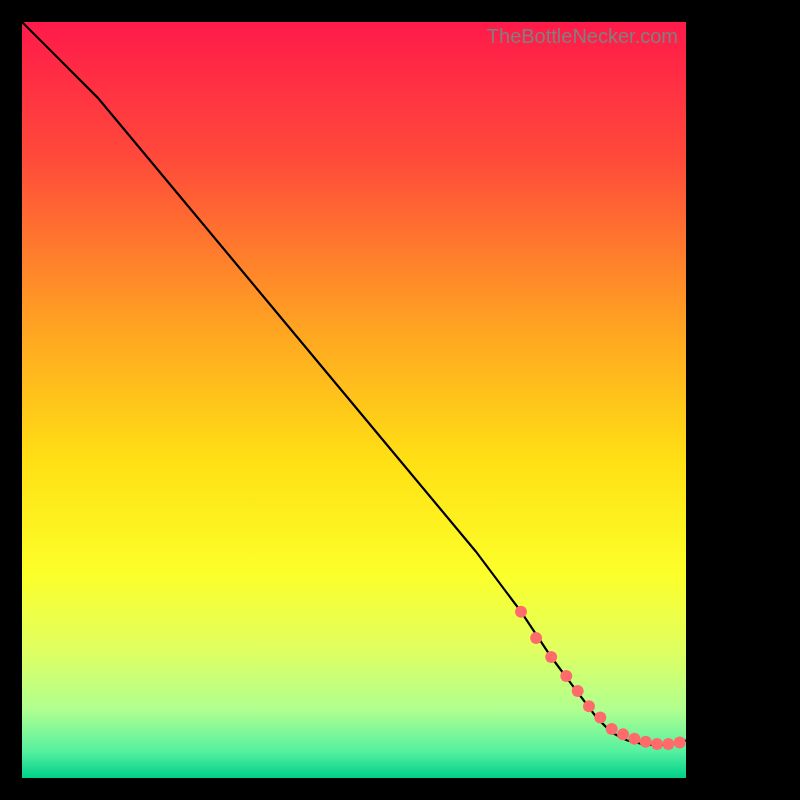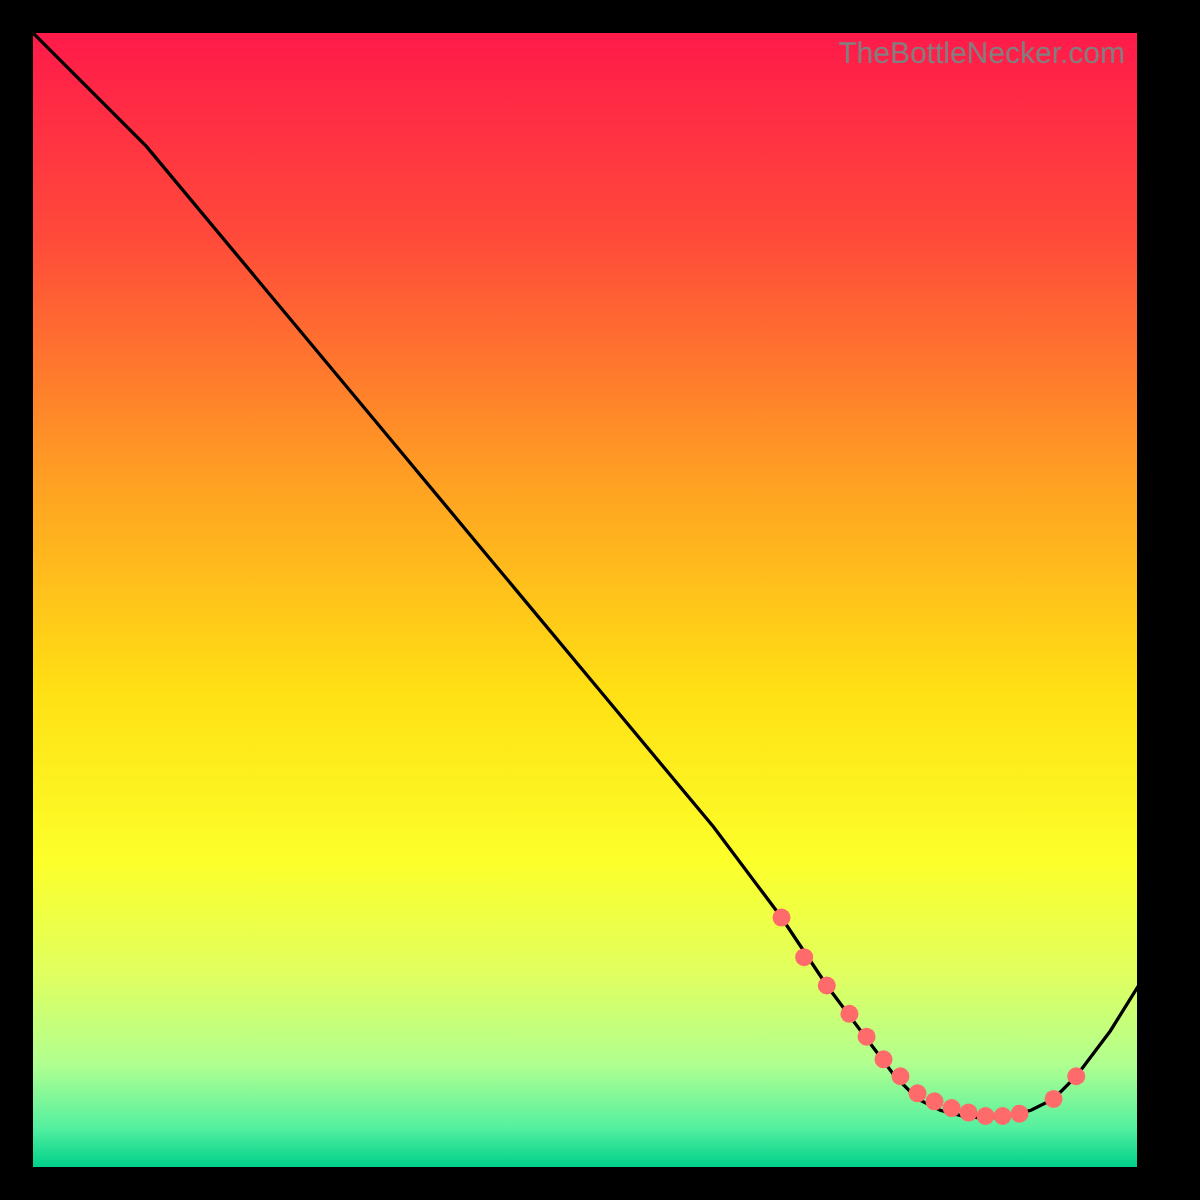--- a/index.html
+++ b/index.html
@@ -14,21 +14,21 @@
   .frame {
     position: relative;
     width: 800px;
     height: 800px;
     background: #000;
   }
   .plot {
     position: absolute;
     left: 22px;
     top: 22px;
-    width: 736px;
+    width: 664px;
     height: 756px;
     overflow: hidden;
   }
   .watermark {
     position: absolute;
     top: 3px;
     right: 8px;
     color: #808080;
     font-size: 20px;
     font-weight: 500;

